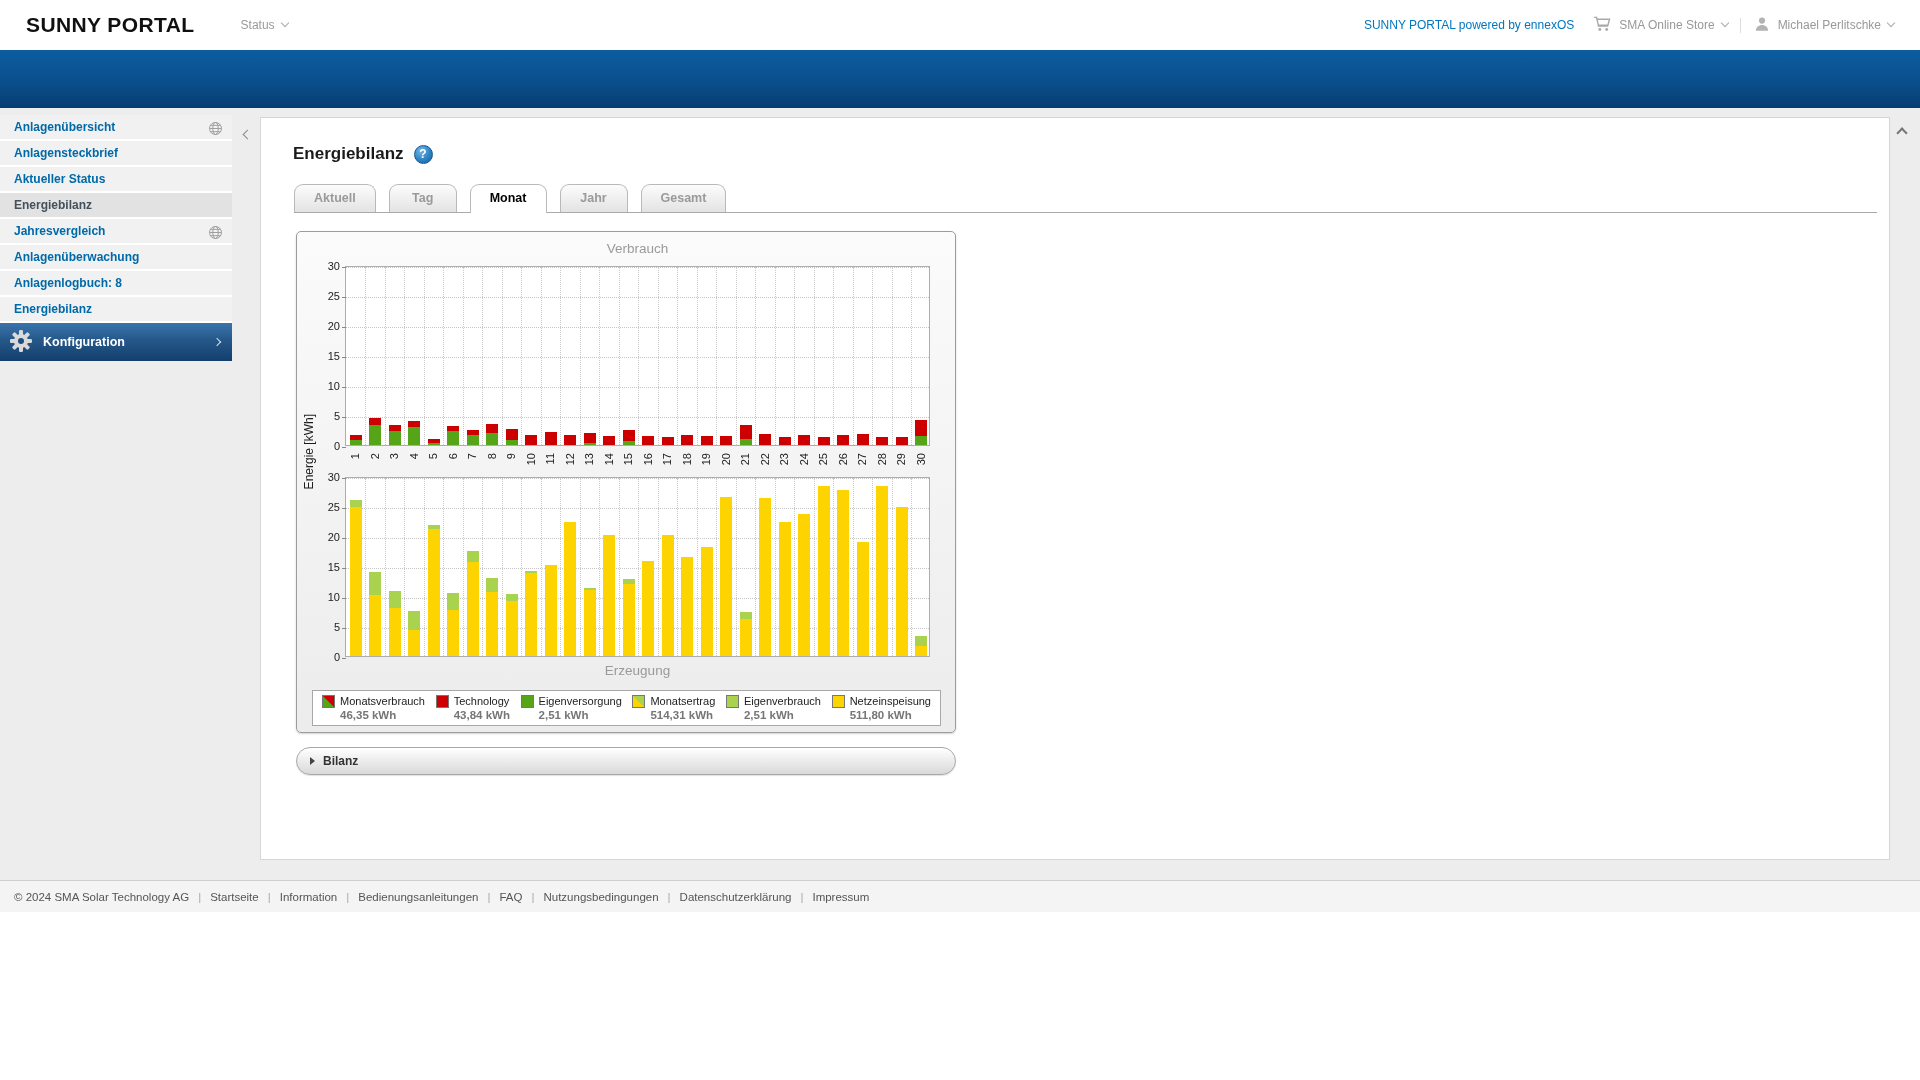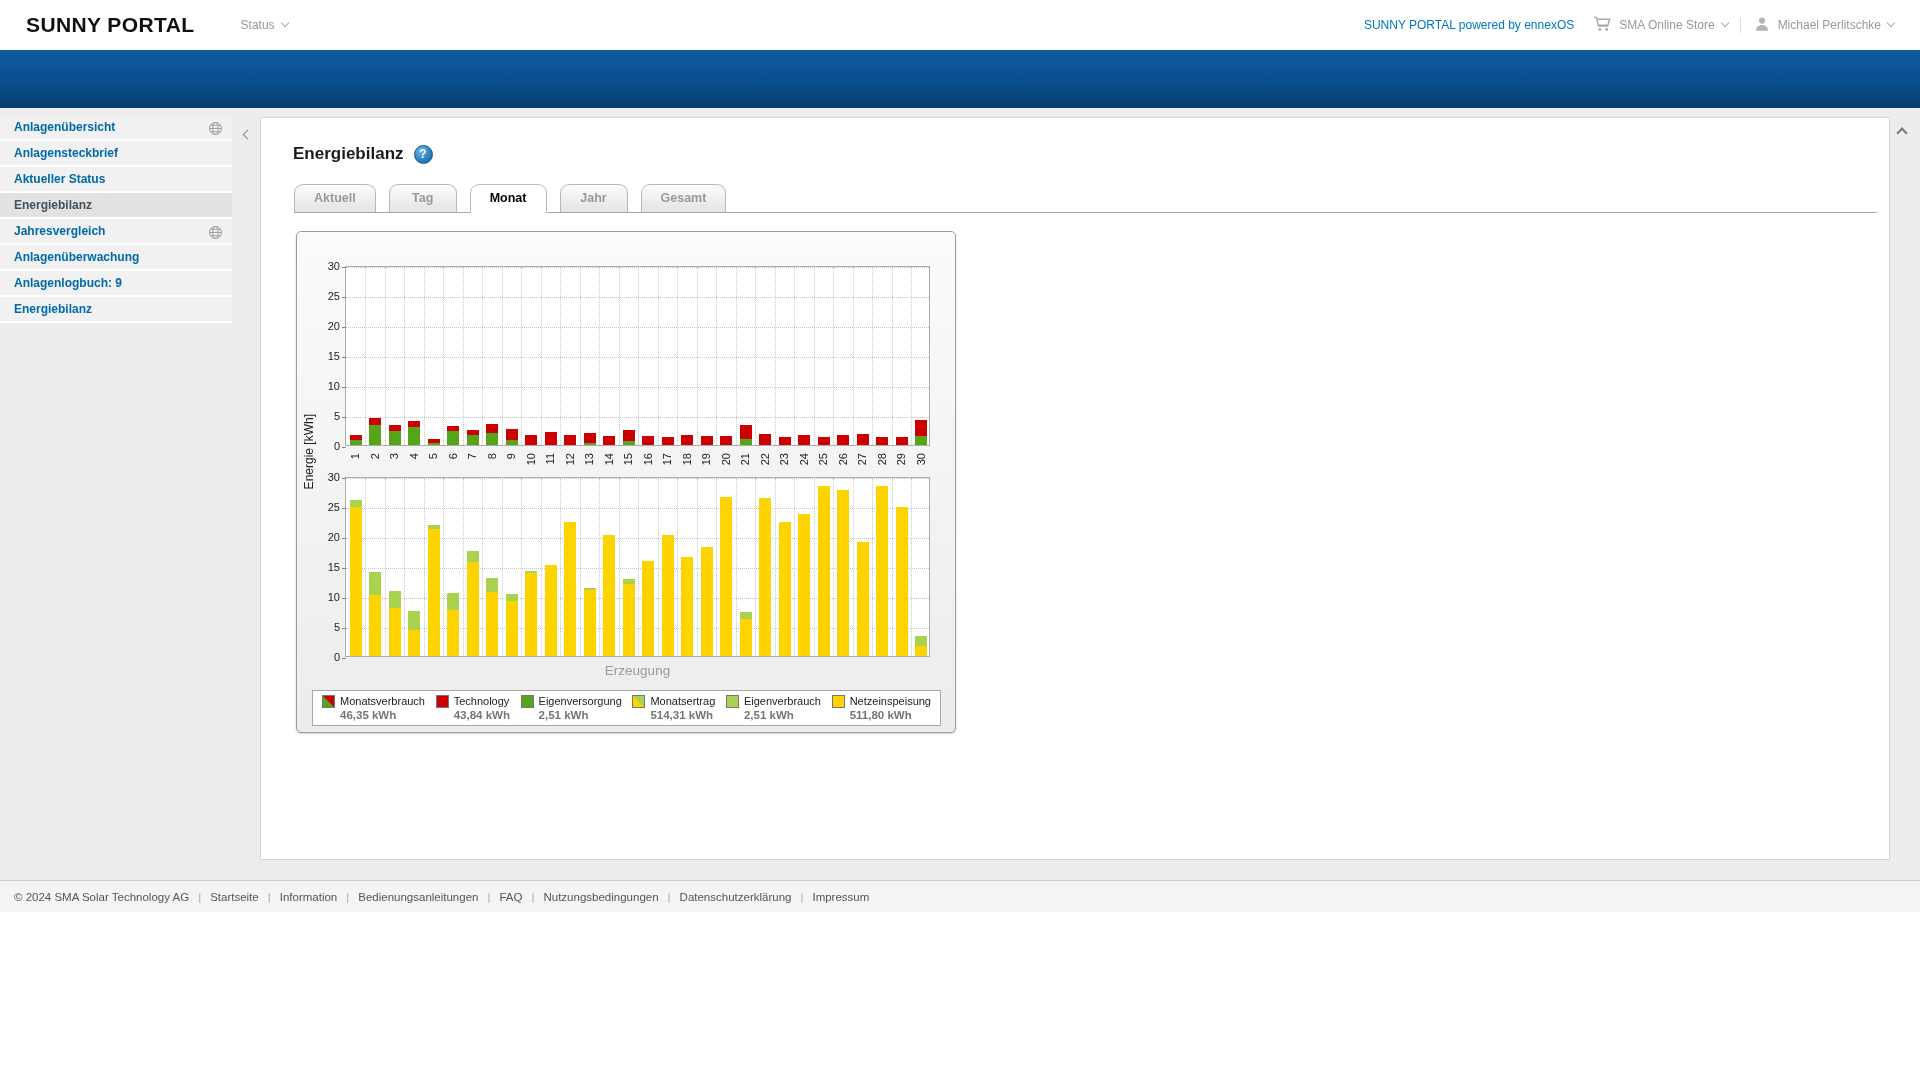--- a/index.html
+++ b/index.html
@@ -144,23 +144,37 @@
             </svg></span></div>
         <div class="side-item"><span>Anlagensteckbrief</span></div>
         <div class="side-item"><span>Aktueller Status</span></div>
         <div class="side-item active"><span>Energiebilanz</span></div>
         <div class="side-item"><span>Jahresvergleich</span><span class="globe"><svg width="15" height="15" viewBox="0 0 16 16" fill="none" stroke="#9a9a9a" stroke-width="1">
               <circle cx="8" cy="8" r="6.4"></circle>
               <ellipse cx="8" cy="8" rx="2.9" ry="6.4"></ellipse>
               <path d="M1.6 8h12.8M2.6 4.6h10.8M2.6 11.4h10.8"></path>
             </svg></span></div>
         <div class="side-item"><span>Anlagenüberwachung</span></div>
-        <div class="side-item"><span>Anlagenlogbuch: 9</span></div>
+        <div class="side-item"><span>Anlagenlogbuch: 8</span></div>
         <div class="side-item"><span>Energiebilanz</span></div>
       </nav>
+    <div class="config-row">
+      <span><svg width="24" height="24" viewBox="0 0 24 24">
+            <g fill="#d9d9d9">
+              <rect x="10" y="1" width="4" height="22" rx="1.2"></rect>
+              <rect x="10" y="1" width="4" height="22" rx="1.2" transform="rotate(45 12 12)"></rect>
+              <rect x="10" y="1" width="4" height="22" rx="1.2" transform="rotate(90 12 12)"></rect>
+              <rect x="10" y="1" width="4" height="22" rx="1.2" transform="rotate(135 12 12)"></rect>
+              <circle cx="12" cy="12" r="7"></circle>
+            </g>
+            <circle cx="12" cy="12" r="3" fill="#1d4d7d"></circle>
+          </svg></span>
+      <span>Konfiguration</span>
+      <span class="chev right"></span>
+    </div>
   </aside>
 
   <div class="collapse-left">
       <span class="chev left"></span>
     </div>
   <div class="collapse-top">
       <span class="chev up"></span>
     </div>
 
   <section class="panel">
@@ -173,20 +187,21 @@
         <div class="tab">Aktuell</div>
         <div class="tab">Tag</div>
         <div class="tab active">Monat</div>
         <div class="tab">Jahr</div>
         <div class="tab">Gesamt</div>
       </div>
 
     <div class="tab-content">
       <div class="chart-panel">
         <span class="ylabel-vert">Energie [kWh]</span>
+        <div class="chart-title top">Verbrauch</div>
         <div class="plot" id="plot-0">
             <div class="ytick" style="top: 179.5px;"></div>
             <span class="ylab" style="top: 173px;">0</span>
             <div class="hgrid" style="top: 149.5px;"></div>
             <div class="ytick" style="top: 149.5px;"></div>
             <span class="ylab" style="top: 143px;">5</span>
             <div class="hgrid" style="top: 119.5px;"></div>
             <div class="ytick" style="top: 119.5px;"></div>
             <span class="ylab" style="top: 113px;">10</span>
             <div class="hgrid" style="top: 89.5px;"></div>
@@ -562,20 +577,24 @@
               <span class="lg-ic" style="background: rgb(254, 212, 0);"></span>
               <span class="lg-txt">
                 <span class="lg-label">Netzeinspeisung</span>
                 <span class="lg-val">511,80 kWh</span>
               </span>
             </div>
           </div>
       </div>
 
 
+      <div class="bilanz">
+        <span class="tri-r-sm"></span>
+        <span>Bilanz</span>
+      </div>
     </div>
   </section>
 </div>
 
 <footer class="footer">
   <span>© 2024 SMA Solar Technology AG</span>
   <span id="footer-links" style="display:flex;align-items:center;">
       <span class="fsep">|</span>
       <span class="link">Startseite</span>
       <span class="fsep">|</span>

